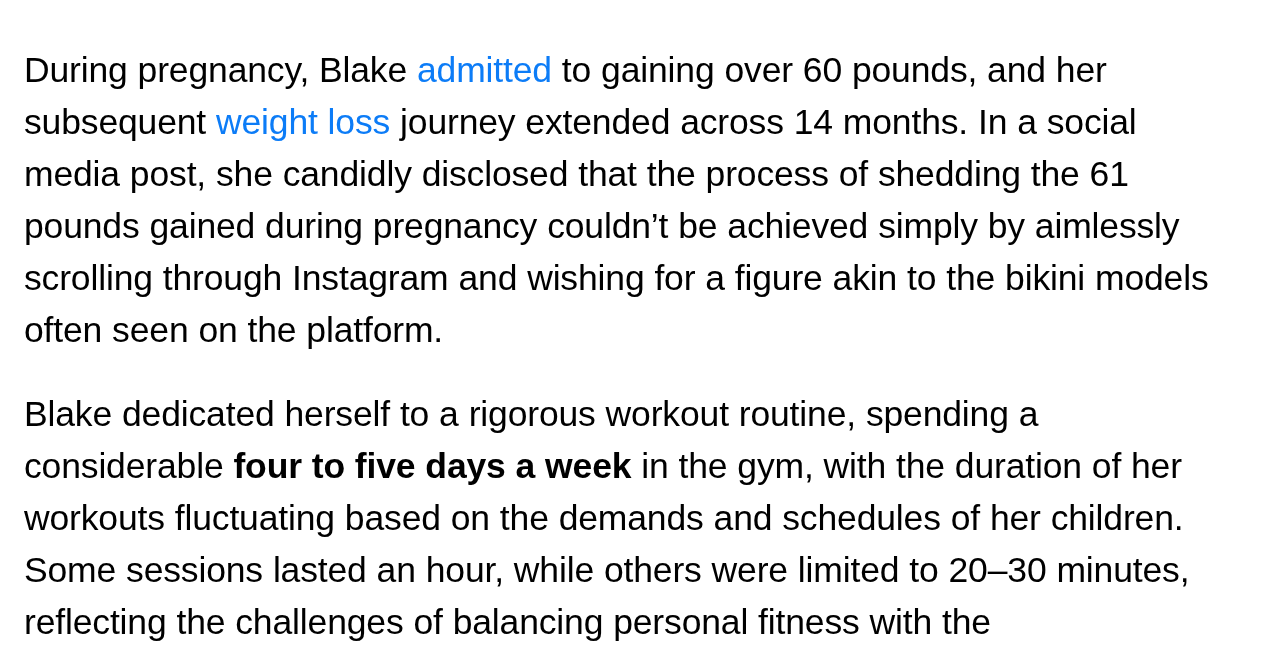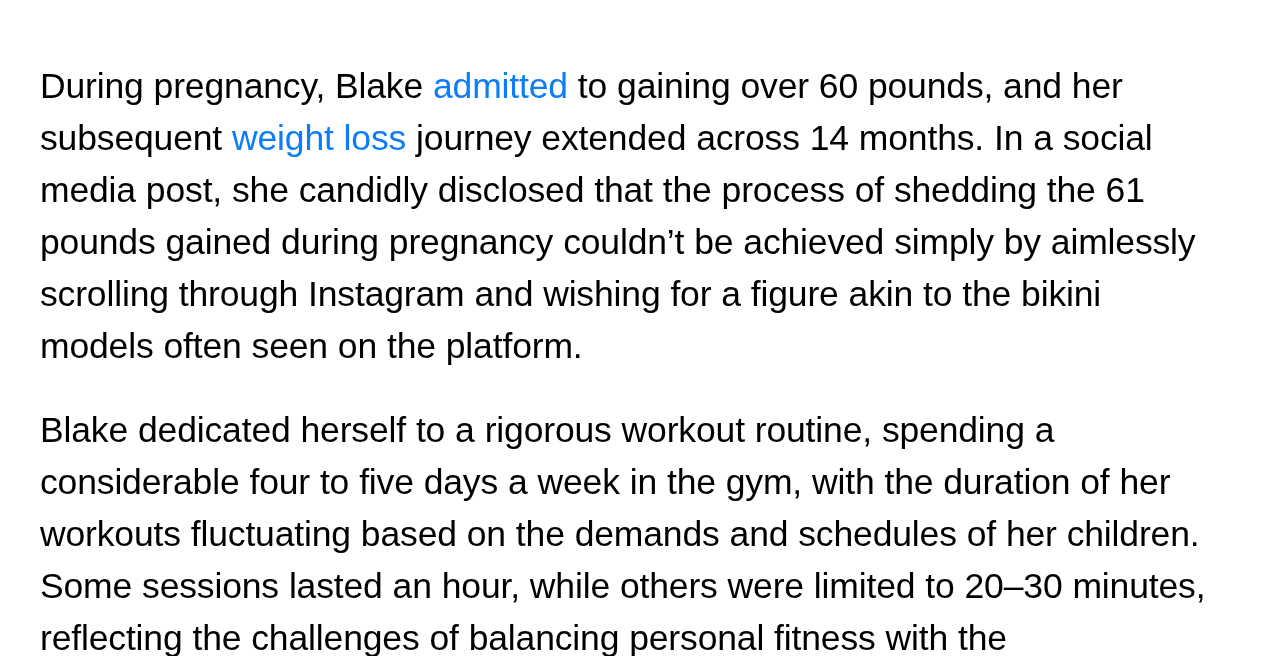--- a/index.html
+++ b/index.html
@@ -13,39 +13,39 @@
     overflow: hidden;
     font-family: "Liberation Sans", sans-serif;
     -webkit-font-smoothing: antialiased;
   }
   .article {
     box-sizing: border-box;
     width: 1268px;
     padding: 44px 44px 0 24px;
   }
   .para {
-    margin: 16px;
+    margin: 0;
     font-size: 35.5px;
     line-height: 52px;
     color: #000000;
     letter-spacing: -0.15px;
     word-spacing: 0.2px;
     text-align: left;
     max-width: 1200px;
   }
   .para + .para {
     margin-top: 32px;
   }
   .link {
     color: #0c7cf7;
     text-decoration: none;
     cursor: pointer;
   }
   .strong {
-    font-weight: 400;
+    font-weight: 700;
   }
 </style>
 </head>
 <body>
 
 <div class="article">
   <p class="para">
     <span>During pregnancy, Blake </span><a class="link" href="#">admitted</a><span> to gaining over 60 pounds, and her subsequent </span><a class="link" href="#">weight loss</a><span> journey extended across 14 months. In a social media post, she candidly disclosed that the process of shedding the 61 pounds gained during pregnancy couldn’t be achieved simply by aimlessly scrolling through Instagram and wishing for a figure akin to the bikini models often seen on the platform.</span>
   </p>
   <p class="para">

